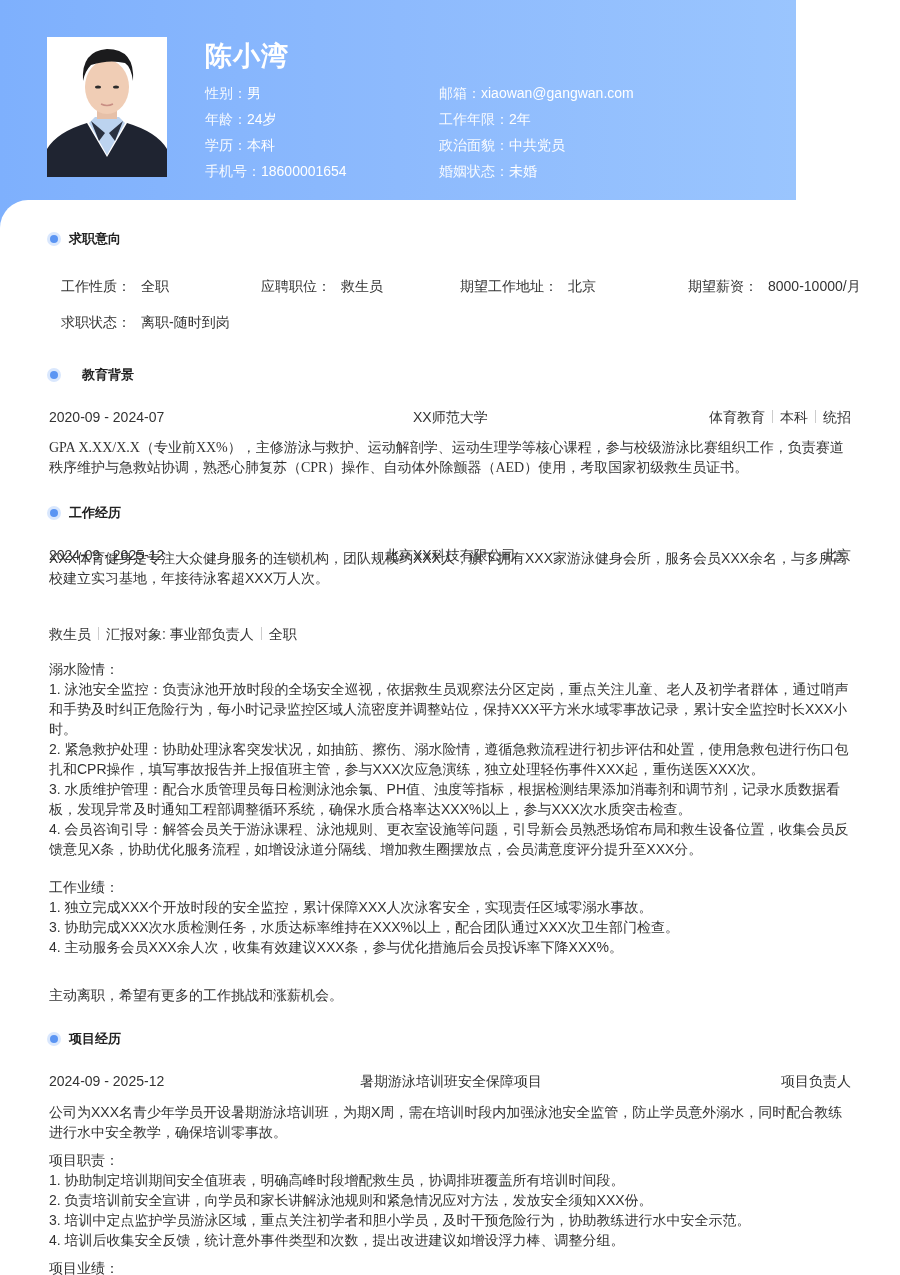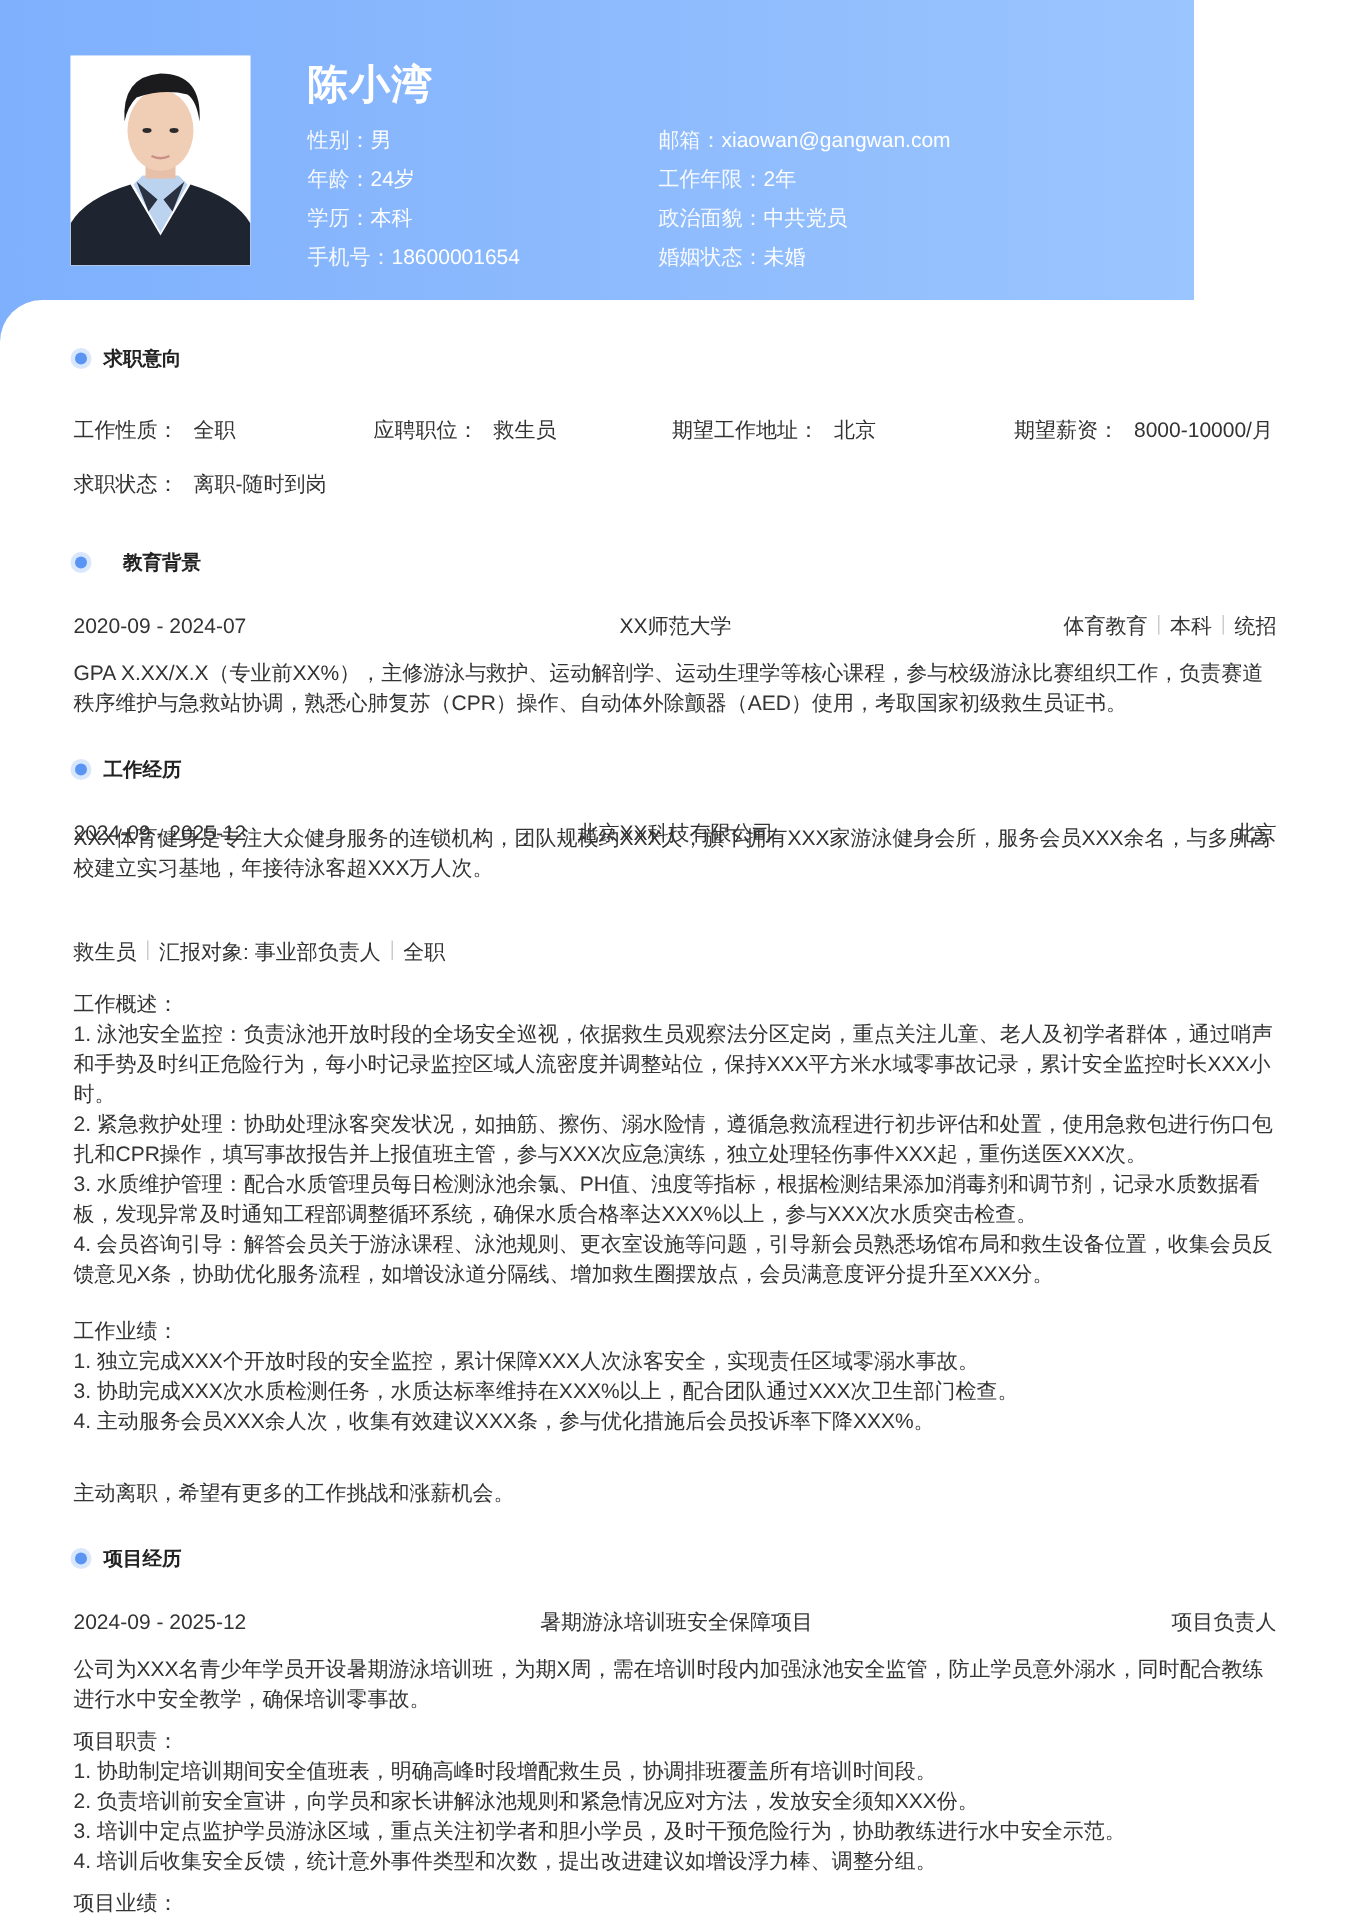--- a/index.html
+++ b/index.html
@@ -34,21 +34,21 @@
     position: absolute; left: 48px; display: flex; align-items: center;
     font-size: 13px; font-weight: bold; color: #222;
   }
   .dot {
     width: 8px; height: 8px; border-radius: 50%; background: #5b95f3;
     box-shadow: 0 0 0 3px #d9e7fd; margin-right: 11px; margin-left: 2px;
   }
   .abs { position: absolute; font-size: 14px; line-height: 20px; color: #333; white-space: nowrap; }
   .para { position: absolute; left: 49px; width: 804px; font-size: 14px; line-height: 20px; color: #333; }
   .sep { display: inline-block; width: 1px; height: 13px; background: #ccc; margin: 0 7px; vertical-align: -1px; }
-  .kv .k { margin-right: 10px; }
+  .kv .k { margin-right: 10px; margin-left: 12px; }
   .list div { white-space: normal; }
 </style>
 </head>
 <body>
 
 <div class="header">
   <div class="photo">
     <svg width="120" height="140" viewBox="0 0 120 140">
       <rect width="120" height="140" fill="#ffffff"></rect>
       <path d="M0 140 L0 112 Q10 95 40 86 L60 120 L80 86 Q110 95 120 112 L120 140 Z" fill="#1f2431"></path>
@@ -90,34 +90,34 @@
 <div class="abs kv" style="left:676px; top:276px;"><span class="k">期望薪资：</span><span>8000-10000/月</span></div>
 <div class="abs kv" style="left:49px; top:312px;"><span class="k">求职状态：</span><span>离职-随时到岗</span></div>
 
 <div class="section-title" style="top:366px;gap:13px;">
   <span class="dot"></span>
   <span>教育背景</span>
 </div>
 <div class="abs" style="left:49px; top:407px;">2020-09 - 2024-07</div>
 <div class="abs" style="left:413px; top:407px;">XX师范大学</div>
 <div class="abs" style="right:49px; top:407px;"><span>体育教育</span><span class="sep"></span><span>本科</span><span class="sep"></span><span>统招</span></div>
-<div class="para" style="top:438px;">GPA X.XX/X.X（专业前XX%），主修游泳与救护、运动解剖学、运动生理学等核心课程，参与校级游泳比赛组织工作，负责赛道秩序维护与急救站协调，熟悉心肺复苏（CPR）操作、自动体外除颤器（AED）使用，考取国家初级救生员证书。</div>
+<div class="para" style="top:438px;font-family:Liberation Serif, serif;">GPA X.XX/X.X（专业前XX%），主修游泳与救护、运动解剖学、运动生理学等核心课程，参与校级游泳比赛组织工作，负责赛道秩序维护与急救站协调，熟悉心肺复苏（CPR）操作、自动体外除颤器（AED）使用，考取国家初级救生员证书。</div>
 
 <div class="section-title" style="top:504px;">
   <span class="dot"></span>
   <span>工作经历</span>
 </div>
 <div class="abs" style="left:49px; top:545px;">2024-09 - 2025-12</div>
 <div class="abs" style="left:385px; top:545px;">北京XX科技有限公司</div>
 <div class="abs" style="right:49px; top:545px;">北京</div>
 <div class="para" style="top:548px;">XXX体育健身是专注大众健身服务的连锁机构，团队规模约XXX人，旗下拥有XXX家游泳健身会所，服务会员XXX余名，与多所高校建立实习基地，年接待泳客超XXX万人次。</div>
 <div class="abs" style="left:49px; top:624px;"><span>救生员</span><span class="sep"></span><span>汇报对象: 事业部负责人</span><span class="sep"></span><span>全职</span></div>
 
 <div class="para list" style="top:659px;">
-  <div>工作概述：</div>
+  <div>溺水险情：</div>
   <div>1. 泳池安全监控：负责泳池开放时段的全场安全巡视，依据救生员观察法分区定岗，重点关注儿童、老人及初学者群体，通过哨声和手势及时纠正危险行为，每小时记录监控区域人流密度并调整站位，保持XXX平方米水域零事故记录，累计安全监控时长XXX小时。</div>
   <div>2. 紧急救护处理：协助处理泳客突发状况，如抽筋、擦伤、溺水险情，遵循急救流程进行初步评估和处置，使用急救包进行伤口包扎和CPR操作，填写事故报告并上报值班主管，参与XXX次应急演练，独立处理轻伤事件XXX起，重伤送医XXX次。</div>
   <div>3. 水质维护管理：配合水质管理员每日检测泳池余氯、PH值、浊度等指标，根据检测结果添加消毒剂和调节剂，记录水质数据看板，发现异常及时通知工程部调整循环系统，确保水质合格率达XXX%以上，参与XXX次水质突击检查。</div>
   <div>4. 会员咨询引导：解答会员关于游泳课程、泳池规则、更衣室设施等问题，引导新会员熟悉场馆布局和救生设备位置，收集会员反馈意见X条，协助优化服务流程，如增设泳道分隔线、增加救生圈摆放点，会员满意度评分提升至XXX分。</div>
 </div>
 
 <div class="para list" style="top:877px;">
   <div>工作业绩：</div>
   <div>1. 独立完成XXX个开放时段的安全监控，累计保障XXX人次泳客安全，实现责任区域零溺水事故。</div>
   <div>3. 协助完成XXX次水质检测任务，水质达标率维持在XXX%以上，配合团队通过XXX次卫生部门检查。</div>

